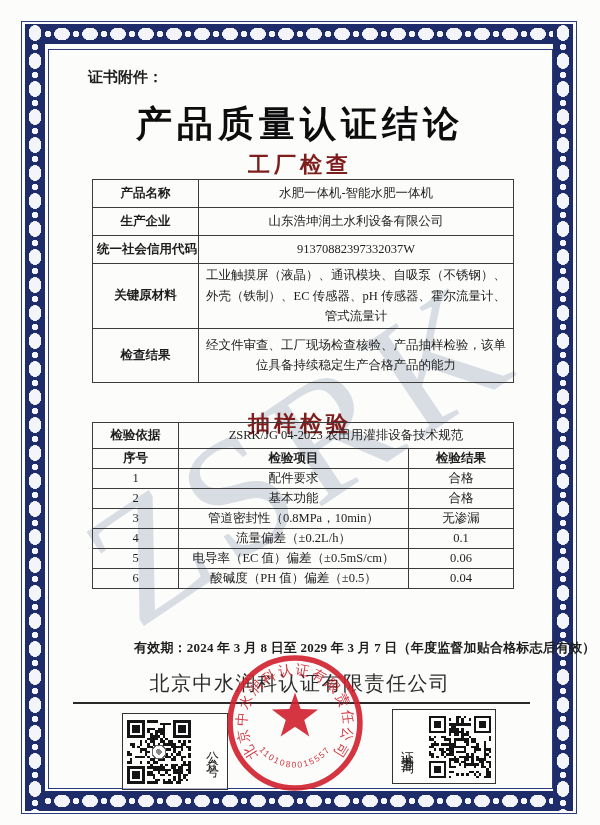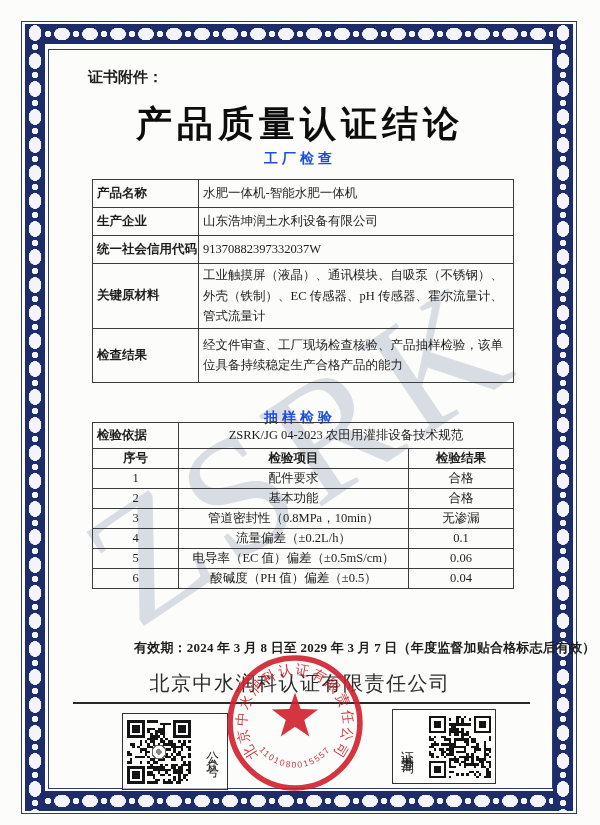--- a/index.html
+++ b/index.html
@@ -40,31 +40,31 @@
   
   .content{position:absolute;inset:0;z-index:1;}
   .cert-attach{position:absolute;left:88px;top:68px;font-size:15px;font-weight:700;}
   .doc-title{
     position:absolute;left:0;right:0;top:100px;text-align:center;
     font-size:36px;font-weight:700;letter-spacing:5px;color:#0d0d0d;
     font-family:"Liberation Sans","DejaVu Sans",sans-serif;
   }
   .section-title{
     position:absolute;left:0;right:0;text-align:center;
-    font-size:14px;font-weight:600;letter-spacing:4px;color:#1d4ed8;
+    font-size:22px;font-weight:600;letter-spacing:4px;color:#7f1d1d;
   }
   .sec-factory{top:150px;} .sec-sampling{top:409px;}
   table.grid{
     position:absolute;left:92px;width:422px;border-collapse:collapse;
     font-size:12.5px;color:#1d1d1d;table-layout:fixed;
   }
   .tbl-factory{top:179px;} .tbl-sampling{top:422px;border-radius:11px;}
   table.grid td{border:1px solid #3c3c3c;padding:1px 4px;vertical-align:middle;background:transparent;}
-  .c-label{text-align:left;font-weight:700;white-space:nowrap;font-size:12.5px;padding:1px 2px;}
-  .c-value{text-align:left;padding-left:11px;line-height:1.65;}
+  .c-label{text-align:center;font-weight:700;white-space:nowrap;font-size:12.5px;padding:1px 2px;}
+  .c-value{text-align:center;padding-left:11px;line-height:1.65;}
   .c-center{text-align:center;}
   .r28{height:28px;} .r54{height:54px;} .r26{height:26px;} .r24{height:15px;}
   .hdr td{font-weight:700;text-align:center;}
   
   .validity{position:absolute;left:86px;top:639px;font-size:13px;font-weight:700;letter-spacing:0.2px;margin-left:48px;}
   .issuer-name{
     position:absolute;left:0;right:0;top:670px;text-align:center;
     font-size:20px;letter-spacing:1.5px;color:#2b2b2b;
   }
   .issuer-line{position:absolute;left:73px;top:702px;width:457px;height:2px;background:#2a2a2a;}

